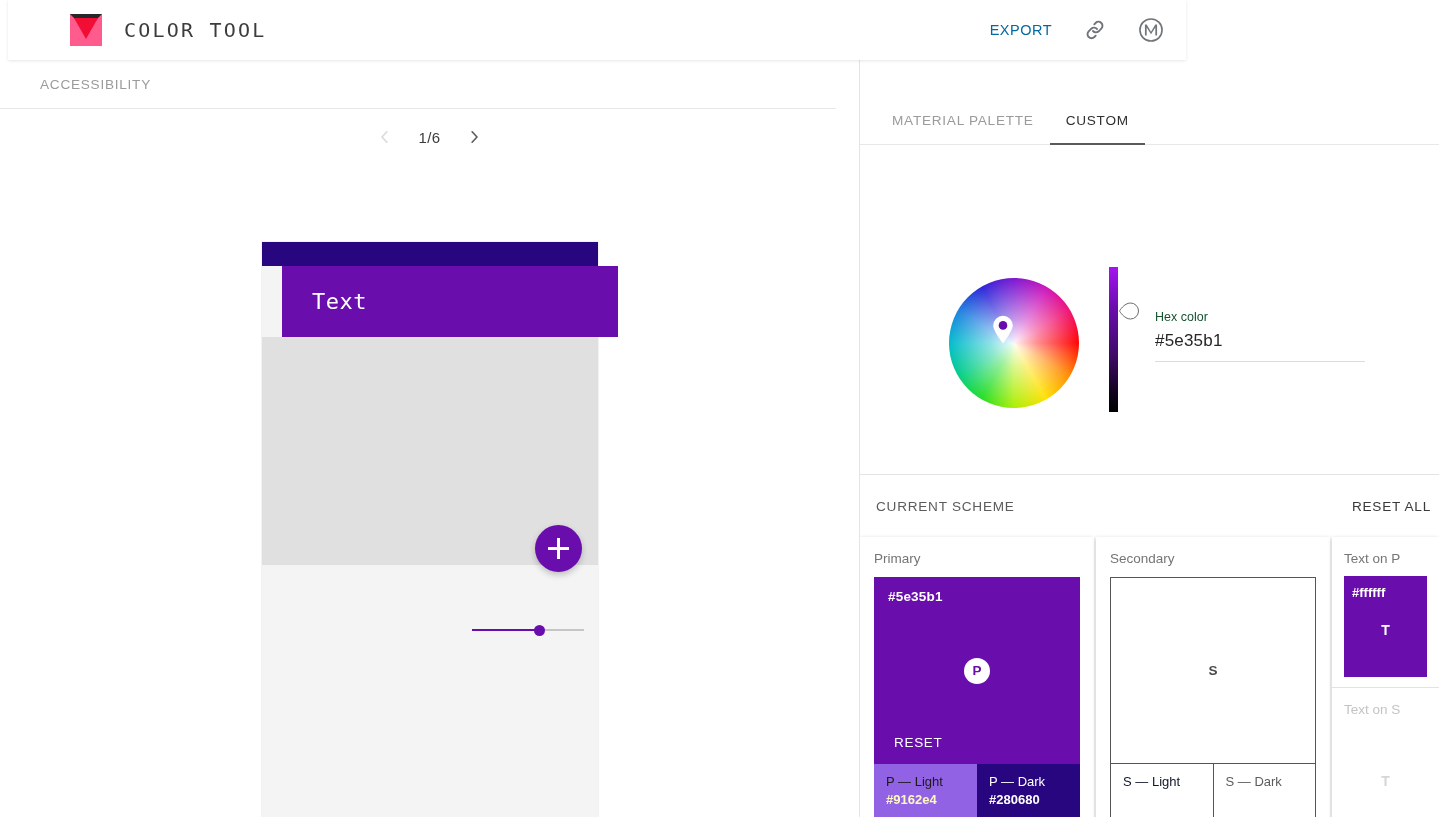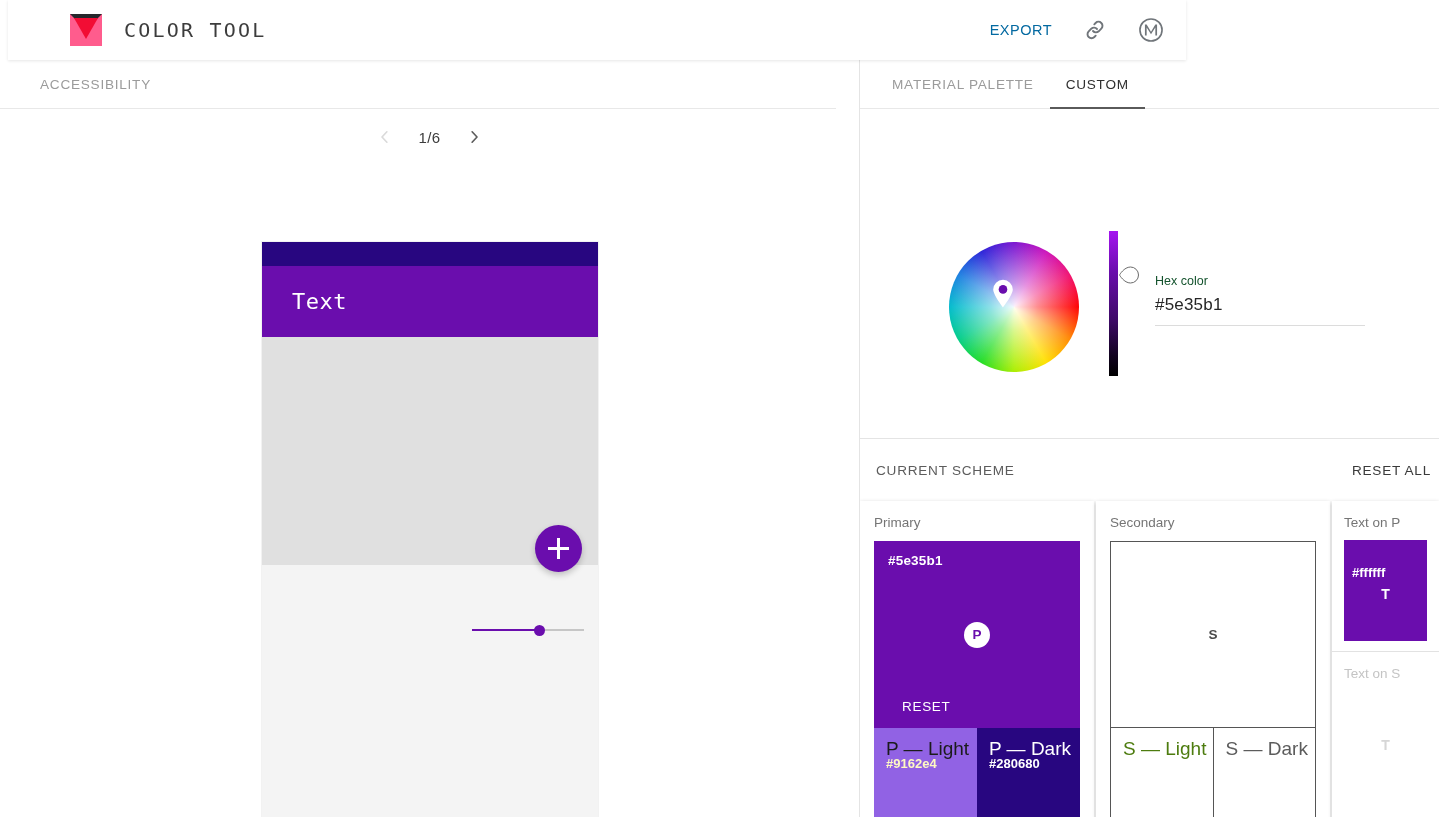--- a/index.html
+++ b/index.html
@@ -47,21 +47,21 @@
   }
   .right-pane {
     position: absolute; left: 860px; top: 60px; width: 579px; height: 757px;
     background: #fff; overflow: hidden;
   }
 
   
   .tabbar { position: relative; height: 49px; display: flex; align-items: flex-end;
     border-bottom: 1px solid #e8e8e8; }
   .tabbar.left-tabs { padding-left: 24px; width: 836px; }
-  .tabbar.right-tabs { padding-left: 16px; width: 579px; }
+  .tabbar.right-tabs { padding-left: 16px; width: 579px; margin-top: 36px; }
   .tab {
     position: relative; font-size: 13.6px; letter-spacing: .75px; color: #9b9b9b;
     background: none; border: none; cursor: pointer; font-family: inherit;
     padding: 0 16px 16px 16px; height: 49px; display: flex; align-items: flex-end;
   }
   .tab.active { color: #303030; }
   .tab.active::after {
     content: ""; position: absolute; left: 0; right: 0; bottom: -1px; height: 2px; background: #5a5a5a;
   }
 
@@ -152,38 +152,38 @@
   .swatch-hex { position: absolute; left: 14px; top: 12px; font-size: 13.5px; font-weight: bold;
     color: #fff; letter-spacing: .2px; }
   .swatch-badge {
     position: absolute; left: 50%; top: 50%; transform: translate(-50%,-50%);
     width: 26px; height: 26px; border-radius: 50%; background: #fff;
     display: flex; align-items: center; justify-content: center;
     font-size: 13.5px; font-weight: bold;
   }
   .swatch-badge.flat { background: transparent; color: #4a4a4a; box-shadow: none; }
   .swatch-reset {
-    position: absolute; left: 28px; bottom: 14px; font-size: 13.5px; letter-spacing: .7px;
+    position: absolute; left: 20px; bottom: 14px; font-size: 13.5px; letter-spacing: .7px;
     color: #fff; background: none; border: none; cursor: pointer; font-family: inherit; font-weight: 500;
   }
   .sub-row { display: flex; height: 112px; }
   .sub-swatch { flex: 1; position: relative; cursor: pointer; }
   .sub-swatch.bordered { border: 1px solid #555; border-top: none; }
   .sub-swatch.bordered + .sub-swatch.bordered { border-left: none; }
-  .sub-name { position: absolute; left: 12px; top: 10px; font-size: 19px; }
+  .sub-name { position: absolute; left: 12px; top: 10px; font-size: 13px; }
   .sub-hex { position: absolute; left: 12px; top: 28px; font-size: 13px; font-weight: bold; }
 
   
   .texton-block { padding: 14px 12px 10px 12px; }
   .texton-block.divider { border-top: 1px solid #e2e2e2; }
   .texton-label { font-size: 13.5px; color: #757575; margin-bottom: 10px; }
   .texton-label.muted { color: #c4c4c4; }
   .texton-swatch { height: 101px; position: relative; cursor: pointer; }
   .texton-swatch.blank { background: transparent; }
-  .texton-hex { position: absolute; left: 8px; top: 25px; font-size: 13px; font-weight: bold; color: #fff; }
+  .texton-hex { position: absolute; left: 8px; top: 9px; font-size: 13px; font-weight: bold; color: #fff; }
   .texton-T { position: absolute; left: 50%; top: 53%; transform: translate(-50%,-50%);
     font-size: 14px; font-weight: bold; color: #fff; }
   .texton-T.muted { color: #d6d6d6; }
 </style>
 </head>
 <body>
 
 <div id="app">
 
   <div class="topbar">
@@ -225,21 +225,21 @@
       <span class="pager-label">1/6</span>
       <button class="pager-arrow" aria-label="next">
         <svg width="18" height="18" viewBox="0 0 24 24" fill="none" stroke="#5d5d5d" stroke-width="2.2" stroke-linecap="round" stroke-linejoin="round">
           <polyline points="9.5,5 16,12 9.5,19"></polyline>
         </svg>
       </button>
     </div>
 
     <div class="phone">
       <div class="phone-status" style="background: rgb(40, 6, 128);"></div>
-      <div class="phone-appbar" style="background: rgb(106, 13, 173);">
+      <div class="phone-appbar" style="background: rgb(106, 13, 173); margin-left: 20px;">
         <span class="phone-appbar-text">Text</span>
       </div>
       <div class="phone-gray" style="background: rgb(224, 224, 224);"></div>
       <div class="phone-light" style="background: rgb(244, 244, 244);"></div>
     </div>
 
     <button class="fab" aria-label="add" style="background: rgb(106, 13, 173);">
       <span class="fab-plus"></span>
     </button>
 
@@ -306,21 +306,21 @@
         </div>
       </div>
 
       <div class="card secondary">
         <div class="card-label">Secondary</div>
         <div class="swatch-main empty">
           <span class="swatch-badge flat">S</span>
         </div>
         <div class="sub-row">
           <div class="sub-swatch bordered">
-            <span class="sub-name" style="color:#4d7c0f">S — Light</span>
+            <span class="sub-name" style="color:#0f172a">S — Light</span>
           </div>
           <div class="sub-swatch bordered">
             <span class="sub-name" style="color:#5c5c5c">S — Dark</span>
           </div>
         </div>
       </div>
 
       <div class="card texts">
         <div class="texton-block">
           <div class="texton-label">Text on P</div>

